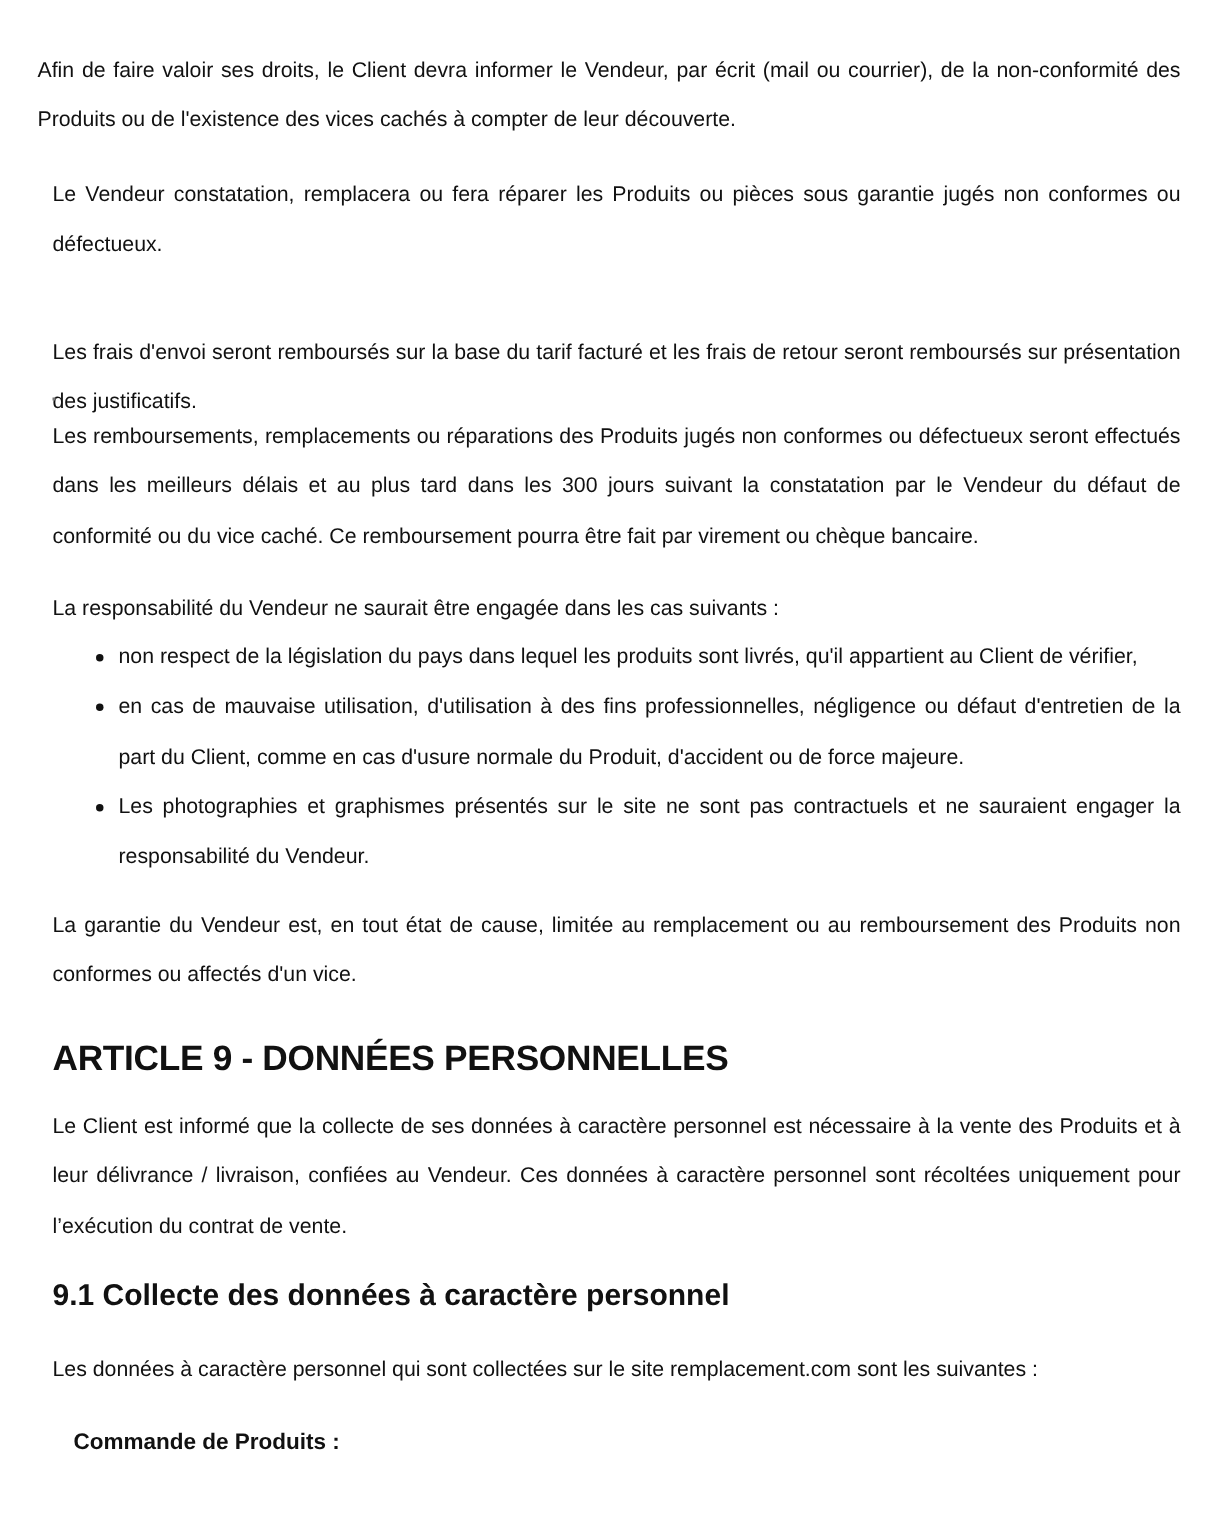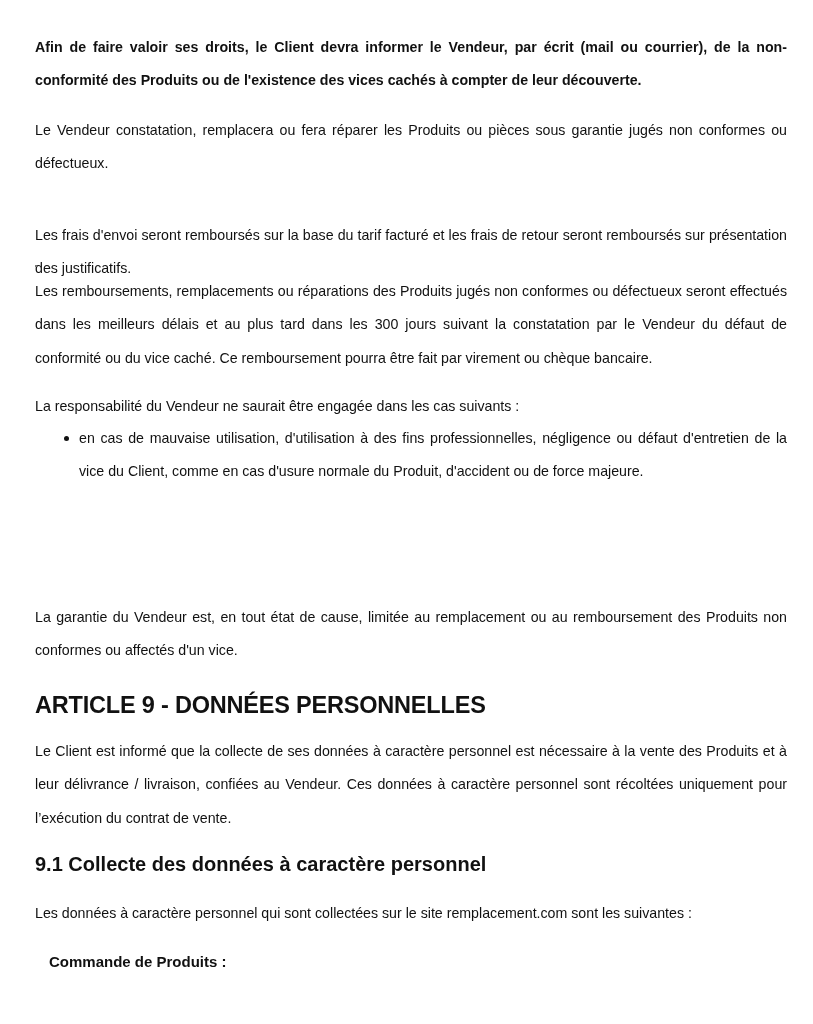--- a/index.html
+++ b/index.html
@@ -4,21 +4,21 @@
   <style>
     html, body { margin: 0; padding: 0; background: #ffffff; }
     body {
       width: 813px; height: 1024px; overflow: hidden;
       font-family: "Liberation Sans", sans-serif;
       color: #111111;
       font-size: 14.2px;
     }
     .page { position: relative; padding: 0 26px 0 35px; }
     p { margin: 0; line-height: 33.3px; text-align: justify; }
-    .p1 { position: absolute; top: 31px; left: 35px; right: 26px; font-weight: bold; }
+    .p1 { position: absolute; top: 31px; left: 25px; right: 26px; }
     .p2 { position: absolute; top: 114px; left: 35px; right: 26px; }
     .p3 { position: absolute; top: 195px; left: 35px; right: 26px; text-align-last: left; margin-top: 24px; }
     .dot { position: absolute; top: 265px; left: 35px; width: 2px; height: 2px; background: #777; }
     .p4 { position: absolute; top: 275px; left: 35px; right: 26px; }
     .p5 { position: absolute; top: 390px; left: 35px; right: 26px; }
     ul.bullets { position: absolute; top: 422px; left: 35px; right: 26px; margin: 0; padding: 0 0 0 44px; list-style: none; }
     ul.bullets li { position: relative; line-height: 33.3px; text-align: justify; margin: 0; }
     ul.bullets li::before { content: ""; position: absolute; left: -15px; top: 14px; width: 5px; height: 5px; border-radius: 50%; background: #111; }
     .p6 { position: absolute; top: 601px; left: 35px; right: 26px; }
     h2 { position: absolute; top: 688px; left: 35px; margin: 0; font-size: 23.5px; font-weight: bold; line-height: 34px; letter-spacing: -0.2px; color: #111; }
@@ -32,21 +32,23 @@
 
 <div class="page">
   <p class="p1">Afin de faire valoir ses droits, le Client devra informer le Vendeur, par écrit (mail ou courrier), de la non-conformité des Produits ou de l'existence des vices cachés à compter de leur découverte.</p>
   <p class="p2">Le Vendeur constatation, remplacera ou fera réparer les Produits ou pièces sous garantie jugés non conformes ou défectueux.</p>
   <p class="p3">Les frais d'envoi seront remboursés sur la base du tarif facturé et les frais de retour seront remboursés sur présentation des justificatifs.</p>
   <div class="dot"></div>
   <p class="p4">Les remboursements, remplacements ou réparations des Produits jugés non conformes ou défectueux seront effectués dans les meilleurs délais et au plus tard dans les 300 jours suivant la constatation par le Vendeur du défaut de conformité ou du vice caché. Ce remboursement pourra être fait par virement ou chèque bancaire.</p>
   <p class="p5">La responsabilité du Vendeur ne saurait être engagée dans les cas suivants :</p>
 
   <ul class="bullets">
-    <li>en cas de mauvaise utilisation, d'utilisation à des fins professionnelles, négligence ou défaut d'entretien de la vice du Client, comme en cas d'usure normale du Produit, d'accident ou de force majeure.</li>
+    <li>non respect de la législation du pays dans lequel les produits sont livrés, qu'il appartient au Client de vérifier,</li>
+    <li>en cas de mauvaise utilisation, d'utilisation à des fins professionnelles, négligence ou défaut d'entretien de la part du Client, comme en cas d'usure normale du Produit, d'accident ou de force majeure.</li>
+    <li>Les photographies et graphismes présentés sur le site ne sont pas contractuels et ne sauraient engager la responsabilité du Vendeur.</li>
   </ul>
 
   <p class="p6">La garantie du Vendeur est, en tout état de cause, limitée au remplacement ou au remboursement des Produits non conformes ou affectés d'un vice.</p>
 
   <h2>ARTICLE 9 - DONNÉES PERSONNELLES</h2>
   <p class="p7">Le Client est informé que la collecte de ses données à caractère personnel est nécessaire à la vente des Produits et à leur délivrance / livraison, confiées au Vendeur. Ces données à caractère personnel sont récoltées uniquement pour l’exécution du contrat de vente.</p>
 
   <div class="h3">9.1 Collecte des données à caractère personnel</div>
   <p class="p8">Les données à caractère personnel qui sont collectées sur le site remplacement.com sont les suivantes :</p>
   <div class="h4">Commande de Produits :</div>

